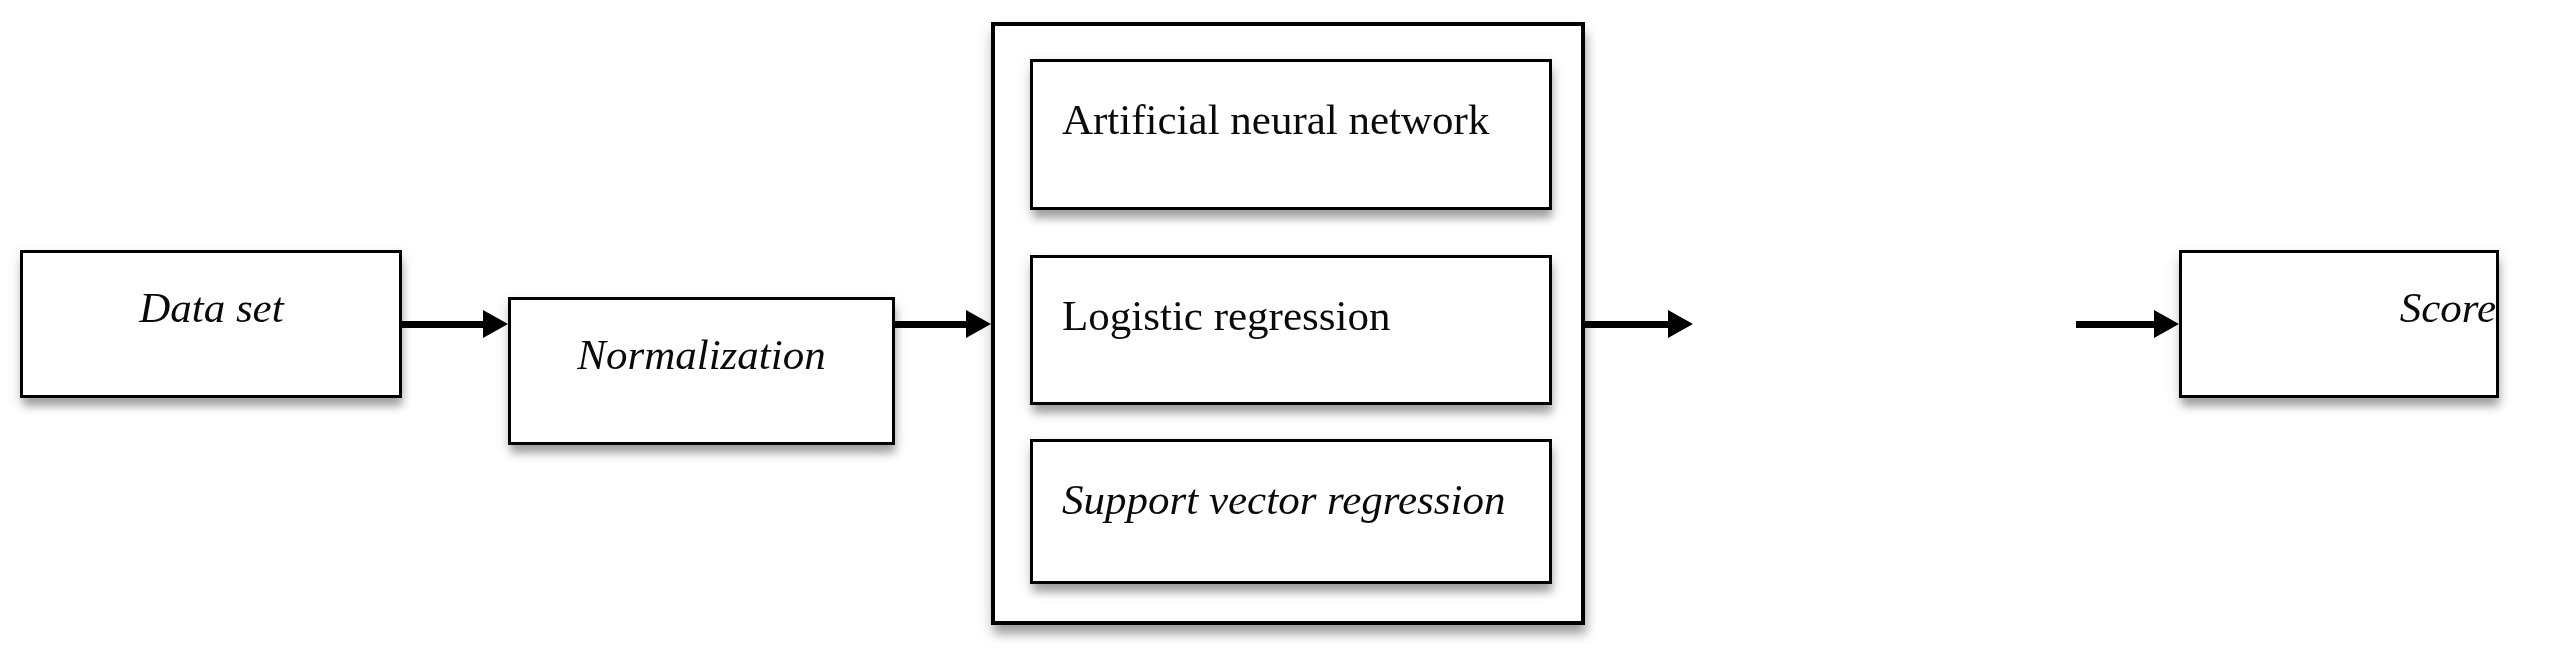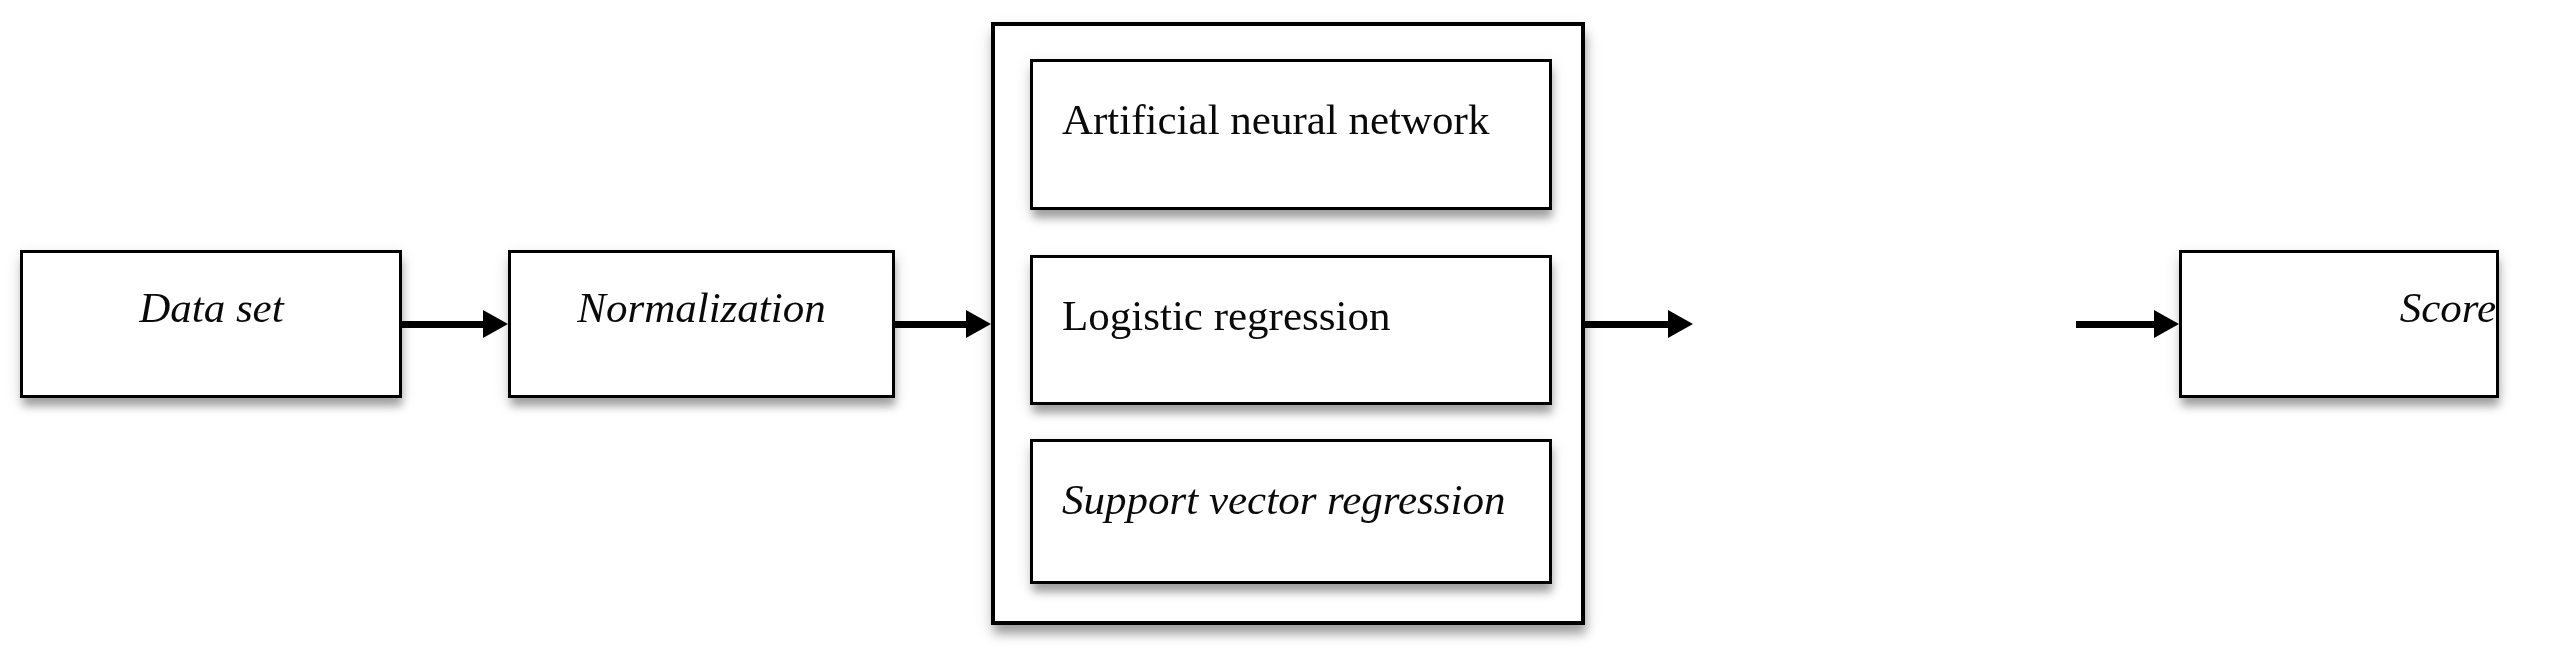--- a/index.html
+++ b/index.html
@@ -88,21 +88,21 @@
 
   <div class="box row-node" style="left:20.4px; width:382px;">
     <span class="label">Data set</span>
   </div>
 
   <div class="arrow" style="left:402px; width:106px;">
     <div class="shaft"></div>
     <div class="head"></div>
   </div>
 
-  <div class="box row-node" style="left:508px; width:387px;">
+  <div class="box row-node" style="left:508px; width:387px;margin-top:47px;">
     <span class="label">Normalization</span>
   </div>
 
   <div class="arrow" style="left:895px; width:96px;">
     <div class="shaft"></div>
     <div class="head"></div>
   </div>
 
   <div class="box group-box">
 

